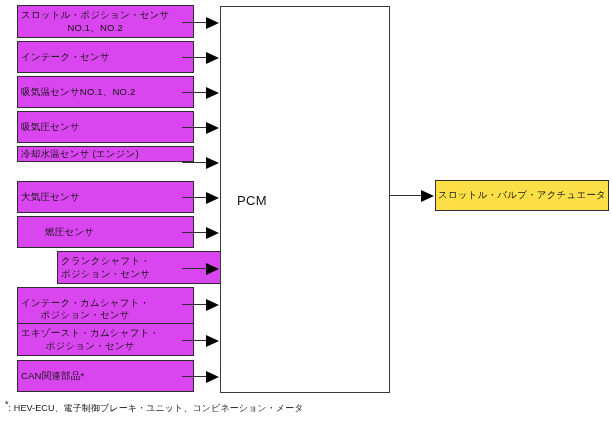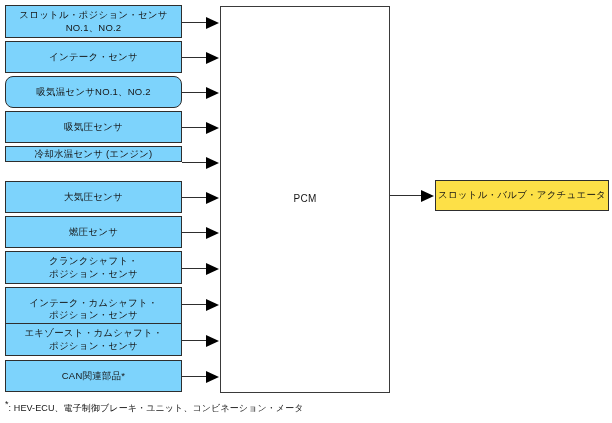--- a/index.html
+++ b/index.html
@@ -14,28 +14,28 @@
     position: relative;
     width: 612px;
     height: 423px;
     background: #ffffff;
     overflow: hidden;
   }
 
   
   .sensor-box {
     position: absolute;
-    left: 5px;
+    left: 17px;
     width: 177px;
     box-sizing: border-box;
     border: 1px solid #2e2e2e;
-    background: #7dd3fc;
+    background: #d946ef;
     display: flex;
     align-items: center;
-    justify-content: center;
+    justify-content: flex-start;
     text-align: center;
     font-size: 9.5px;
     line-height: 12.5px;
     color: #151515;
     letter-spacing: 0.2px;
   }
   .sensor-box .lbl {
     display: block;
     white-space: pre-line;
     padding: 0 3px;
@@ -62,25 +62,24 @@
     left: 220px;
     top: 6px;
     width: 170px;
     height: 387px;
     box-sizing: border-box;
     border: 1px solid #3a3a3a;
     background: #ffffff;
   }
   #pcm-label {
     position: absolute;
-    left: 0;
+    left: 16px;
     right: 0;
     top: 186px;
-    text-align: center;
-    font-size: 10px;
+    font-size: 13px;
     color: #151515;
     letter-spacing: 0.3px;
   }
 
   
   #actuator-box {
     position: absolute;
     left: 435px;
     top: 180px;
     width: 174px;
@@ -123,46 +122,46 @@
         <span class="lbl">スロットル・ポジション・センサ
 NO.1、NO.2</span>
       </div>
       <div class="conn" style="left: 182px; top: 22px; width: 26px;"></div>
       <div class="arrow" style="left: 206px; top: 17px;"></div>
       <div class="sensor-box" style="top: 41px; height: 32px;">
         <span class="lbl">インテーク・センサ</span>
       </div>
       <div class="conn" style="left: 182px; top: 57px; width: 26px;"></div>
       <div class="arrow" style="left: 206px; top: 52px;"></div>
-      <div class="sensor-box" style="top: 76px; height: 32px; border-radius: 8px;">
+      <div class="sensor-box" style="top: 76px; height: 32px;">
         <span class="lbl">吸気温センサNO.1、NO.2</span>
       </div>
       <div class="conn" style="left: 182px; top: 92px; width: 26px;"></div>
       <div class="arrow" style="left: 206px; top: 87px;"></div>
       <div class="sensor-box" style="top: 111px; height: 32px;">
         <span class="lbl">吸気圧センサ</span>
       </div>
       <div class="conn" style="left: 182px; top: 127px; width: 26px;"></div>
       <div class="arrow" style="left: 206px; top: 122px;"></div>
       <div class="sensor-box" style="top: 146px; height: 16px;">
         <span class="lbl">冷却水温センサ (エンジン)</span>
       </div>
       <div class="conn" style="left: 182px; top: 162px; width: 26px;"></div>
       <div class="arrow" style="left: 206px; top: 157px;"></div>
       <div class="sensor-box" style="top: 181px; height: 32px;">
         <span class="lbl">大気圧センサ</span>
       </div>
       <div class="conn" style="left: 182px; top: 197px; width: 26px;"></div>
       <div class="arrow" style="left: 206px; top: 192px;"></div>
-      <div class="sensor-box" style="top: 216px; height: 32px;">
+      <div class="sensor-box" style="top: 216px; height: 32px; padding-left: 24px;">
         <span class="lbl">燃圧センサ</span>
       </div>
       <div class="conn" style="left: 182px; top: 232px; width: 26px;"></div>
       <div class="arrow" style="left: 206px; top: 227px;"></div>
-      <div class="sensor-box" style="top: 251px; height: 33px;">
+      <div class="sensor-box" style="top: 251px; height: 33px; margin-left: 40px;">
         <span class="lbl">クランクシャフト・
 ポジション・センサ</span>
       </div>
       <div class="conn" style="left: 182px; top: 268px; width: 26px;"></div>
       <div class="arrow" style="left: 206px; top: 263px;"></div>
       <div class="sensor-box" style="top: 287px; height: 44px;">
         <span class="lbl">インテーク・カムシャフト・
 ポジション・センサ</span>
       </div>
       <div class="conn" style="left: 182px; top: 304px; width: 26px;"></div>

